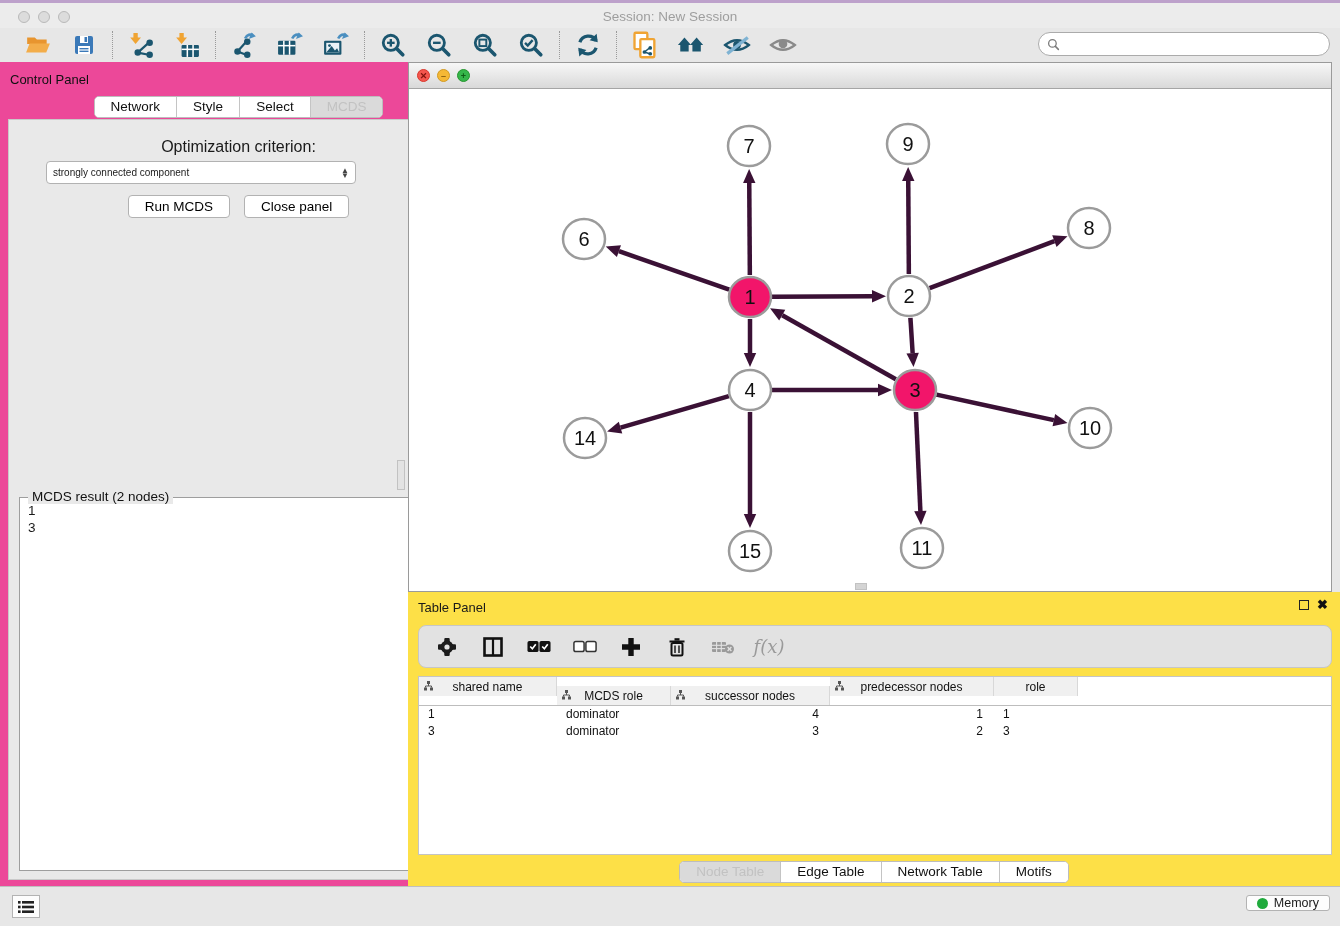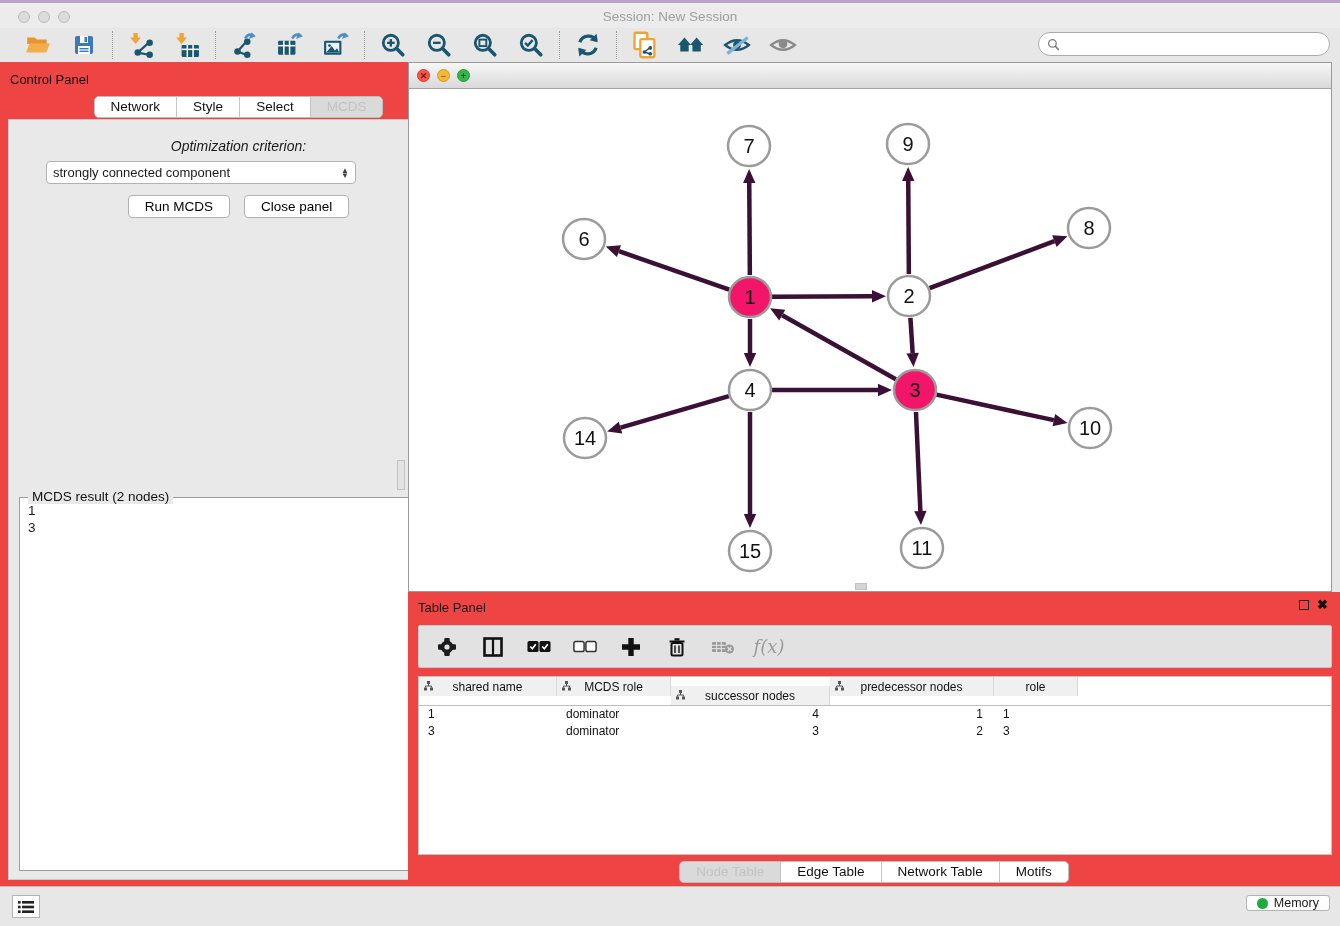--- a/index.html
+++ b/index.html
@@ -17,36 +17,36 @@
   
   .toolbar { position:absolute; left:0; top:28px; right:0; height:34px; background:#e7e7e7; display:flex; align-items:center; padding-left:10px; }
   .tb-group { display:flex; align-items:center; gap:18px; padding:0 14px; }
   .tb-sep { width:1px; height:28px; border-left:1px dotted #9a9a9a; }
   .tb-btn { width:28px; height:28px; display:flex; align-items:center; justify-content:center; cursor:pointer; }
   .tb-btn svg { display:block; }
   .search-wrap { position:absolute; right:10px; top:4px; width:292px; height:24px; background:#fff; border:1px solid #ababab; border-radius:12px; display:flex; align-items:center; padding-left:8px; }
   .search-wrap input { border:none; outline:none; flex:1; height:20px; font-size:13px; background:transparent; margin-left:5px; }
 
   
-  .control-panel { position:absolute; left:0; top:62px; width:478px; bottom:40px; background:#ef4444; border-right:1px solid #a8a8a8;padding-left:44px; }
+  .control-panel { position:absolute; left:0; top:62px; width:478px; bottom:40px; background:#ec4899; border-right:1px solid #a8a8a8;padding-left:44px; }
   .panel-header { position:absolute; left:10px; top:10px; font-size:13px; color:#111; }
   .panel-icons { position:absolute; right:10px; top:8px; display:flex; gap:8px; align-items:center; }
   .icon-float { width:10px; height:10px; border:1.5px solid #222; display:inline-block; }
   .icon-close { font-weight:bold; font-size:13px; color:#111; line-height:10px; }
 
   .cp-tabs { position:absolute; left:0; right:0; top:34px; display:flex; justify-content:center; }
   .seg-group { display:inline-flex; border:1px solid #bdbdbd; border-radius:5px; overflow:hidden; background:#fff; height:22px; }
   .seg { padding:0 16px; line-height:20px; font-size:13.5px; color:#111; background:#fff; border-right:1px solid #c4c4c4; cursor:pointer; white-space:nowrap; }
   .seg:last-child { border-right:none; }
   .seg.active { background:#dadada; color:#c2c2c2; }
 
   .cp-pane { position:absolute; left:8px; right:8px; top:57px; bottom:6px; border:1px solid #c9c9c9; background:#e9e9e9; }
-  .opt-label { position:absolute; left:0; right:0; top:18px; text-align:center; font-size:14px;font-style:italic; }
+  .opt-label { position:absolute; left:0; right:0; top:18px; text-align:center; font-size:16px; }
   .opt-select { position:absolute; left:37px; top:41px; width:310px; height:23px; background:#fff; border:1px solid #b2b2b2; border-radius:4px; display:flex; align-items:center; padding:0 6px; cursor:pointer; }
-  .opt-select .val { flex:1; font-size:13px; }
+  .opt-select .val { flex:1; font-size:10px; }
   .stepper { display:flex; flex-direction:column; align-items:center; line-height:5px; font-size:8px; color:#444; }
   .cp-buttons { position:absolute; left:0; right:0; top:75px; display:flex; justify-content:center; gap:14px; }
   .btn { background:#fff; border:1px solid #b2b2b2; border-radius:4px; height:23px; padding:0 16px; font-size:13.5px; line-height:21px; cursor:pointer; }
 
   .result-box { position:absolute; left:10px; right:16px; top:377px; bottom:8px; border:1px solid #9e9e9e; background:#fff; }
   .result-legend { position:absolute; left:8px; top:-9px; background:#e9e9e9; padding:0 4px; font-size:13.5px; color:#111; }
   .result-text { position:absolute; left:2px; top:4px; right:12px; bottom:2px; font-size:13.5px; line-height:17px; padding-left:6px; white-space:pre-line; }
   .result-scroll { position:absolute; right:1px; top:1px; bottom:1px; width:10px; background:#f1f1f1; border-left:1px solid #e0e0e0; }
 
   .splitter-handle { position:absolute; left:397px; top:460px; width:8px; height:30px; background:#e3e3e3; border:1px solid #c2c2c2; }
@@ -57,24 +57,24 @@
   .traffic { position:absolute; left:8px; top:6px; display:flex; gap:7px; }
   .tl { width:13px; height:13px; border-radius:50%; font-size:9px; font-weight:bold; text-align:center; line-height:13px; cursor:pointer; }
   .tl.red { background:#f4564d; border:1px solid #d8382e; color:#7e120c; }
   .tl.yellow { background:#f5b835; border:1px solid #d29a23; color:#8a6110; }
   .tl.green { background:#35b64a; border:1px solid #26962f; color:#0e5e17; }
   .net-title { position:absolute; left:0; right:0; top:5px; text-align:center; font-size:13.5px; color:#222; }
   .net-canvas { position:absolute; left:0; right:0; top:26px; bottom:0; background:#fff; }
   .canvas-handle { position:absolute; left:446px; bottom:1px; width:12px; height:7px; background:#d4d4d4; border:1px solid #c2c2c2; }
 
   
-  .table-panel { position:absolute; left:408px; top:592px; right:0; bottom:40px; background:#ef4444; }
+  .table-panel { position:absolute; left:408px; top:592px; right:0; bottom:40px; background:#fde047; }
   .tp-header { position:absolute; left:10px; top:8px; font-size:13px; }
   .tp-icons { position:absolute; right:12px; top:8px; display:flex; gap:8px; align-items:center; }
-  .tp-toolbar { position:absolute; left:10px; right:8px; top:33px; height:43px; background:#e2e2e2; border:1px solid #c6c6c6; border-radius:2px; display:flex; align-items:center; gap:22px; padding-left:16px; }
+  .tp-toolbar { position:absolute; left:10px; right:8px; top:33px; height:43px; background:#e2e2e2; border:1px solid #c6c6c6; border-radius:8px; display:flex; align-items:center; gap:22px; padding-left:16px; }
   .tp-toolbar .tb-btn { width:24px; height:24px; }
   .fx { font-family:"DejaVu Serif", serif; font-style:italic; font-size:18px; color:#9a9a9a; }
 
   .data-table { position:absolute; left:10px; right:8px; top:84px; bottom:31px; background:#fff; border:1px solid #c4c4c4; overflow:hidden; }
   .thead { display:flex; border-bottom:1px solid #bdbdbd; }
   .th { height:19px; background:#f0f0f0; border-right:1px solid #d8d8d8; display:flex; align-items:center; justify-content:center; font-size:12px; color:#111; position:relative; cursor:pointer; }
   .th .sort-ic { position:absolute; left:5px; top:4px; }
   .trow { display:flex; height:16.5px; align-items:center; }
   .td { font-size:12px; color:#111; overflow:hidden; white-space:nowrap; }
   .td.a-left { text-align:left; padding-left:9px; }
@@ -463,21 +463,21 @@
               </g>
               <g stroke="#555" stroke-width="1">
                 <line x1="4.5" y1="3" x2="4.5" y2="5"></line>
                 <line x1="1.5" y1="5" x2="7.5" y2="5"></line>
                 <line x1="1.5" y1="5" x2="1.5" y2="6.5"></line>
                 <line x1="7.5" y1="5" x2="7.5" y2="6.5"></line>
               </g>
             </svg>
             <span>shared name</span>
           </div>
-          <div class="th" style="width: 114px;">
+          <div class="th" style="width: 114px; margin-top: 9px;">
             <svg class="sort-ic" width="9" height="10" viewBox="0 0 9 10">
               <g fill="#555">
                 <rect x="3" y="0" width="3" height="3"></rect>
                 <rect x="0" y="6.5" width="3" height="3"></rect>
                 <rect x="6" y="6.5" width="3" height="3"></rect>
               </g>
               <g stroke="#555" stroke-width="1">
                 <line x1="4.5" y1="3" x2="4.5" y2="5"></line>
                 <line x1="1.5" y1="5" x2="7.5" y2="5"></line>
                 <line x1="1.5" y1="5" x2="1.5" y2="6.5"></line>

